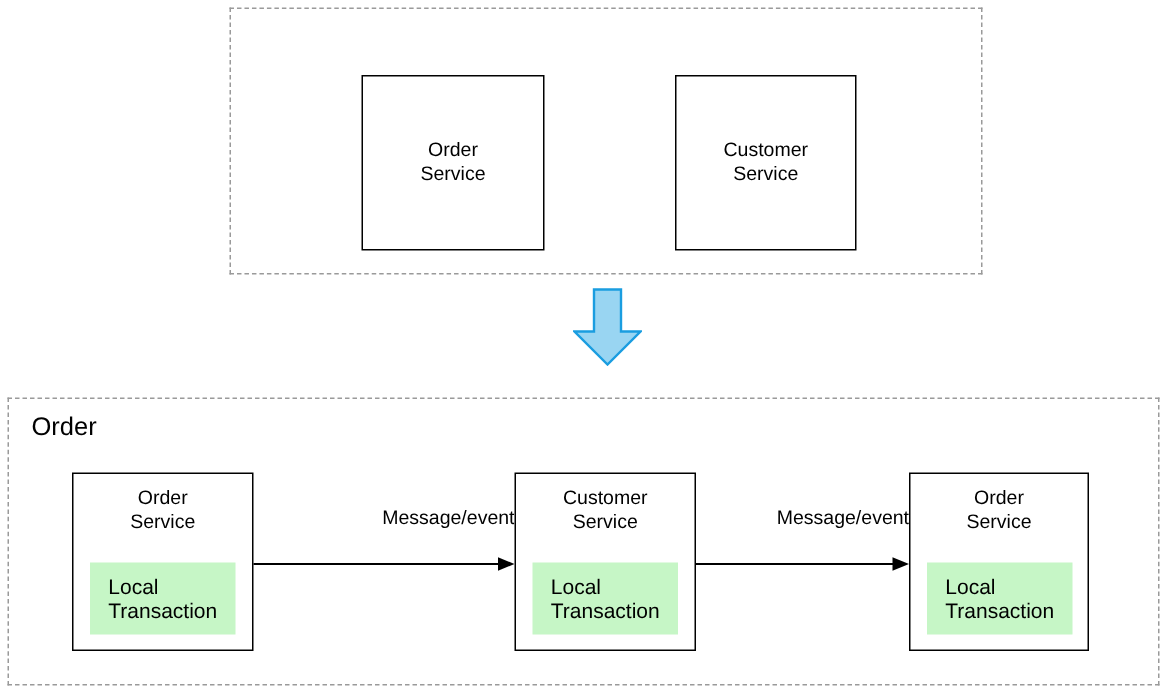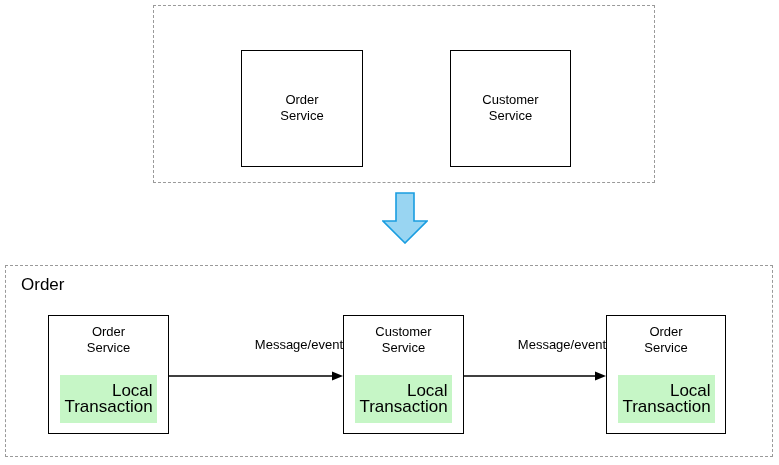--- a/index.html
+++ b/index.html
@@ -53,22 +53,22 @@
     font-size: 13px;
     line-height: 16px;
     white-space: pre-line;
     color: #000;
   }
 
   
   .local-tx {
     position: absolute;
     background: #c6f6c6;
-    text-align: right;
-    font-size: 17px;
+    text-align: left;
+    font-size: 14px;
     line-height: 16px;
     white-space: pre-line;
     color: #000;
     display: flex;
     align-items: center;
     justify-content: center;
     box-sizing: border-box;
   }
 
   

